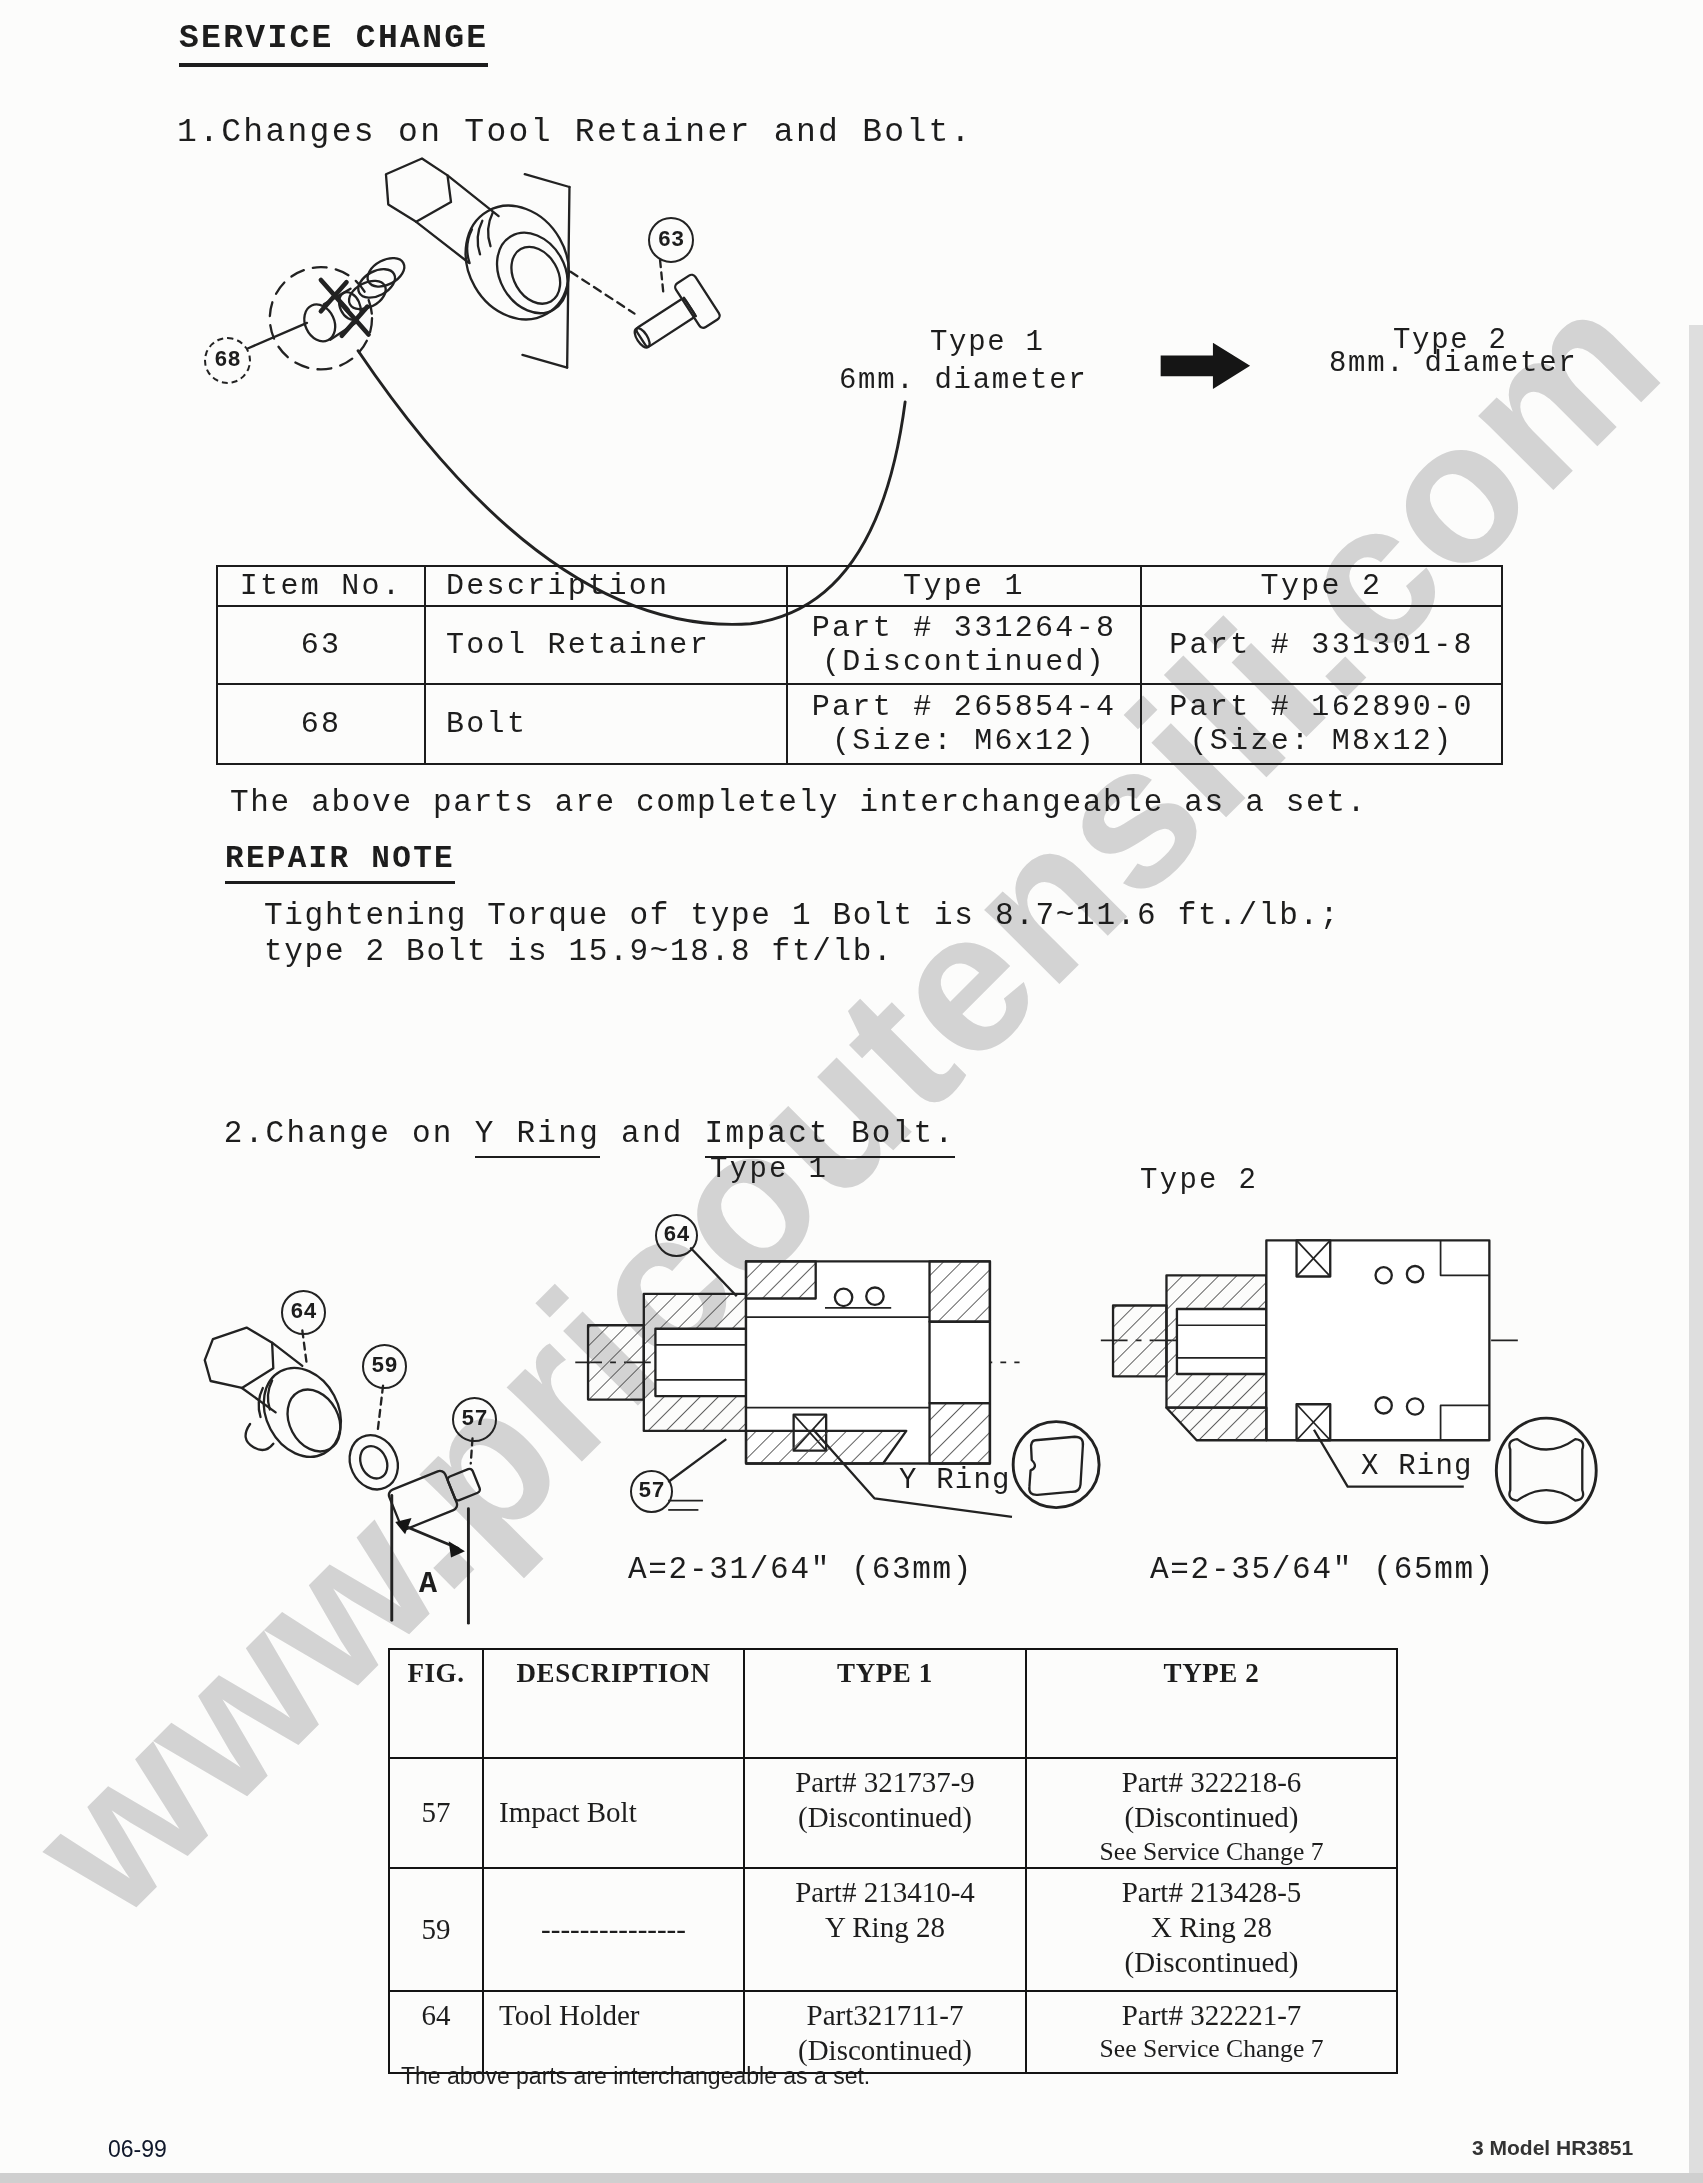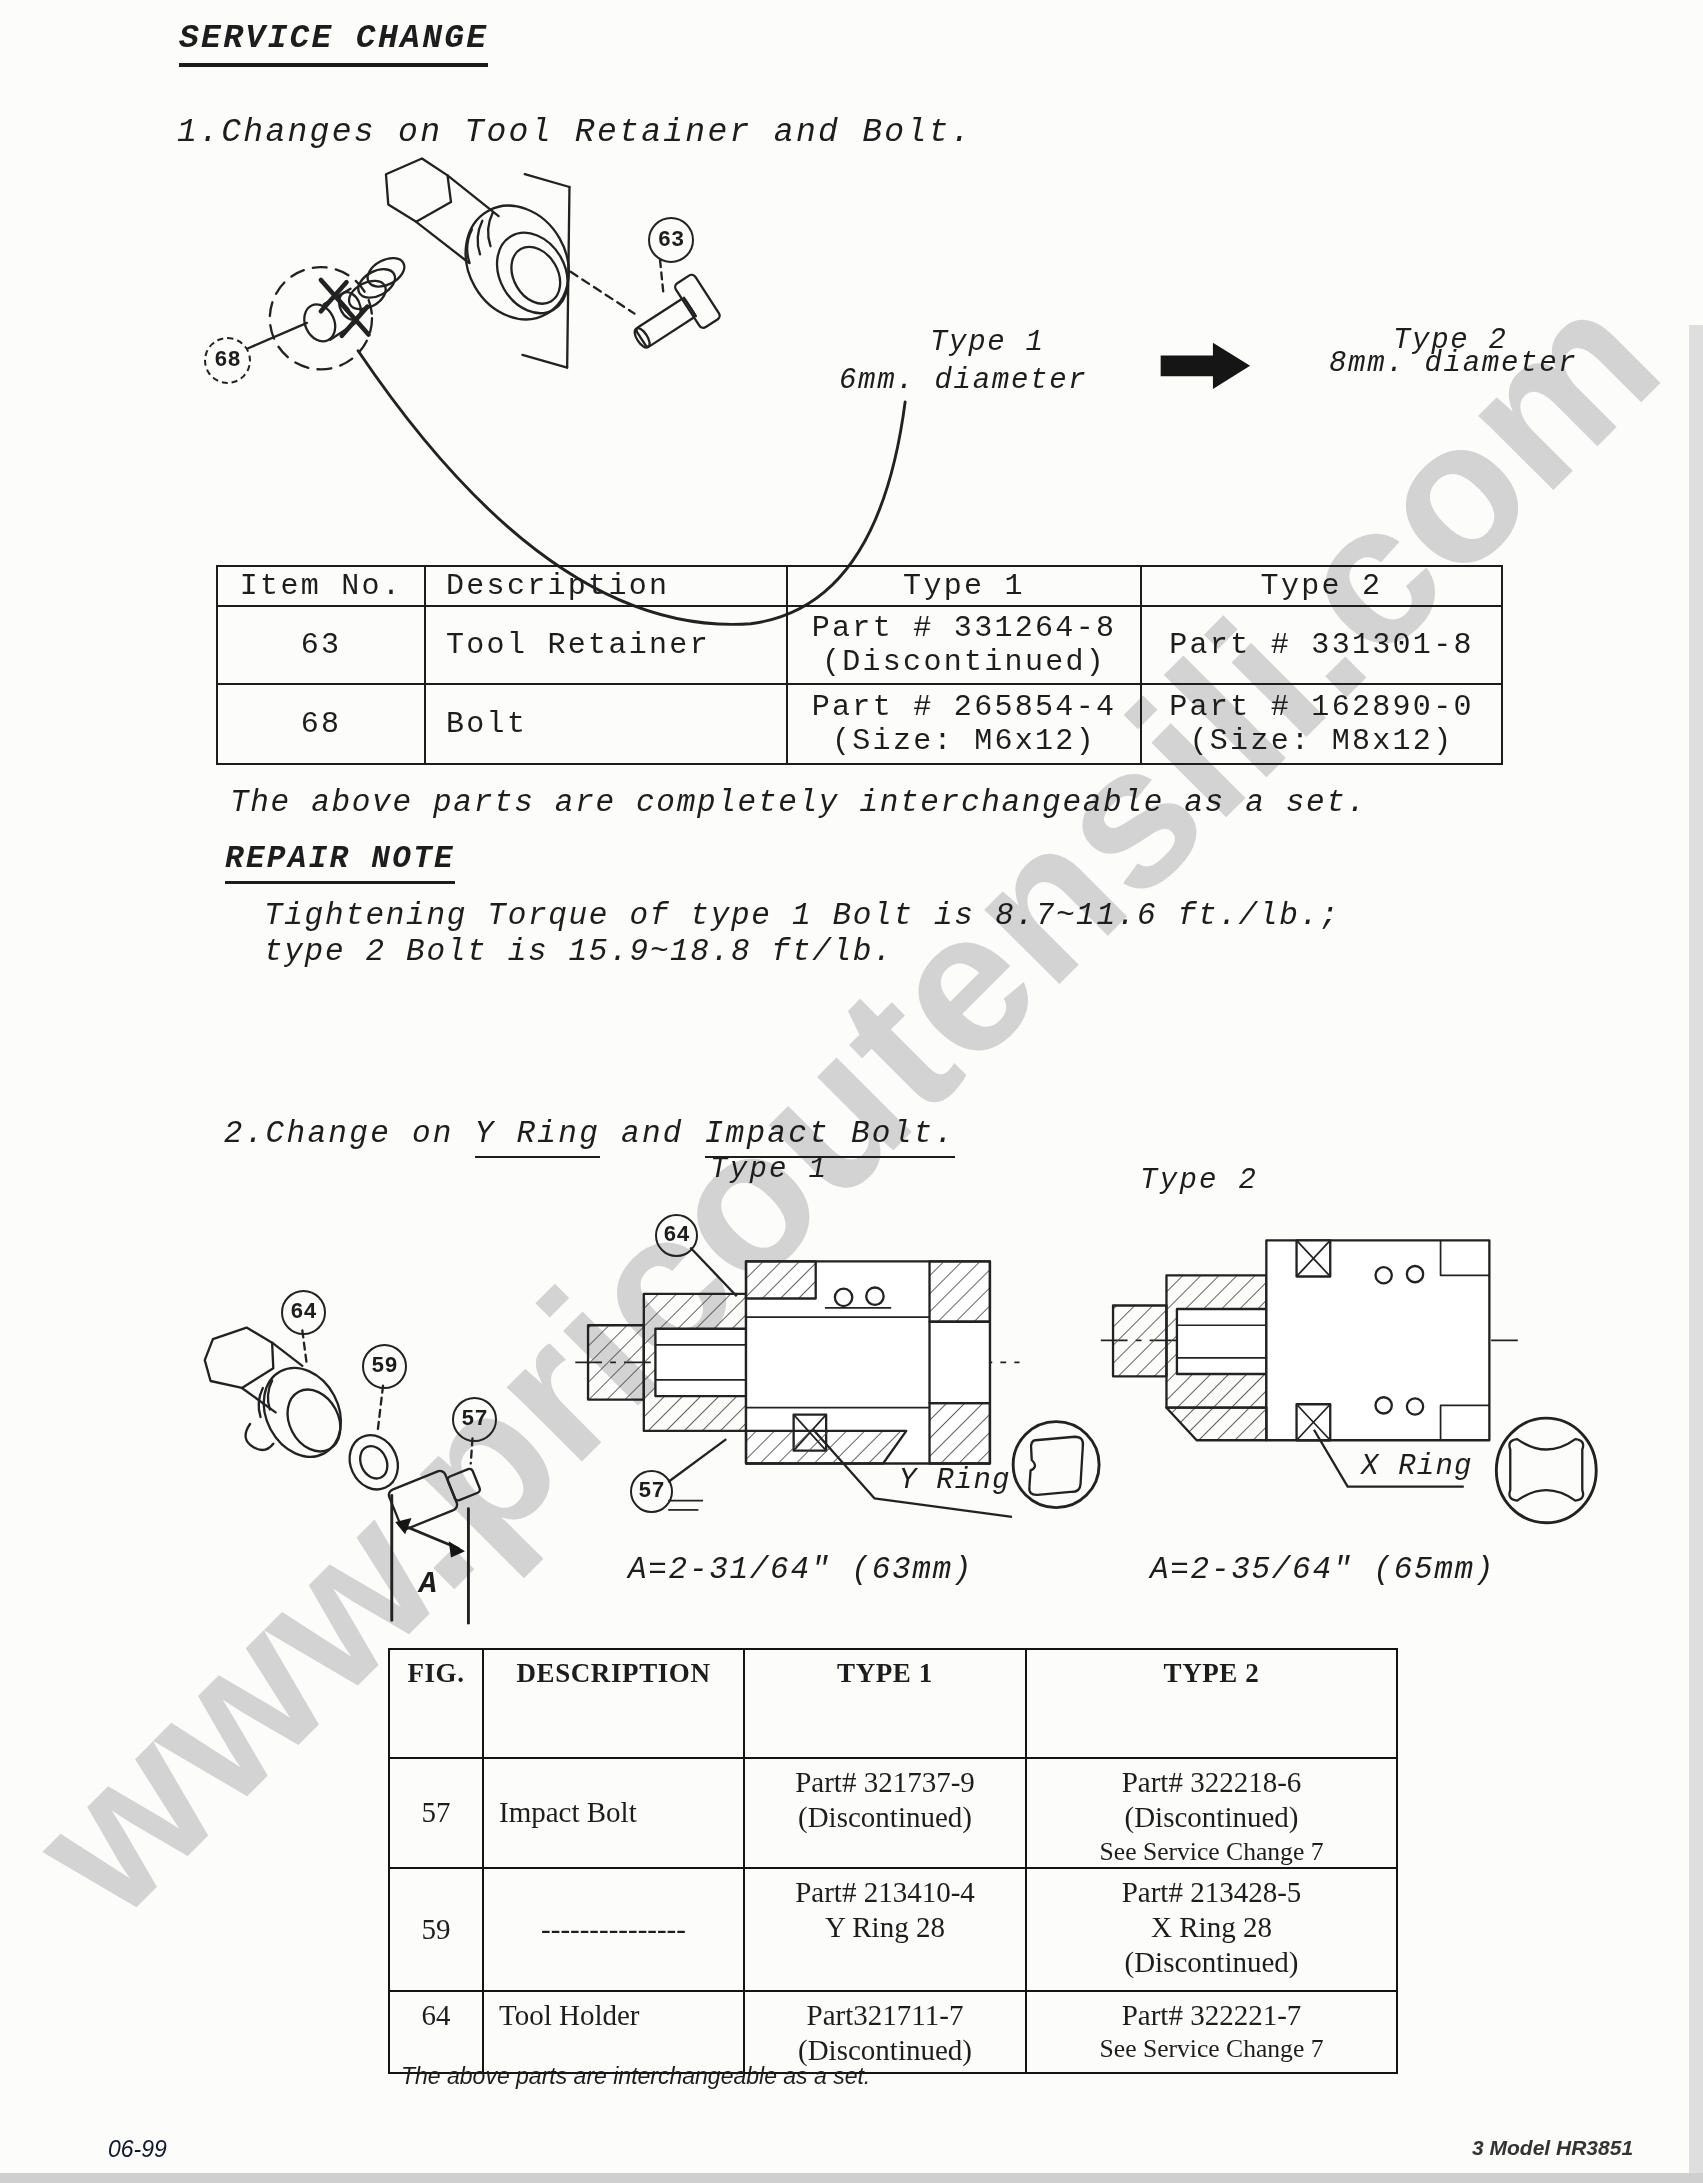--- a/index.html
+++ b/index.html
@@ -1,21 +1,21 @@
 <!DOCTYPE html>
 <html style="font-size:9.3px"><head>
 <meta charset="utf-8">
 <style>
   html,body{margin:0;padding:0;}
   body{
     width:1704px;height:2183px;position:relative;overflow:hidden;
     background:#fcfcfb;color:#1d1d1d;
     font-family:"Liberation Mono",monospace;
   }
-  .abs{position:absolute;z-index:3;white-space:pre;font-style:italic;}
+  .abs{position:absolute;z-index:3;white-space:pre;}
   .sans{font-family:"Liberation Sans",sans-serif;}
   .watermark{
     position:absolute;left:845px;top:1101px;z-index:1;
     transform:translate(-50%,-50%) rotate(-45deg);
     font-family:"Liberation Sans",sans-serif;font-weight:bold;
     font-size:200px;letter-spacing:1.2px;color:#d3d3d3;white-space:nowrap;
   }
   svg.art{position:absolute;left:0;top:0;z-index:2;}
   .callout{
     position:absolute;z-index:3;border:2.3px solid #222;border-radius:50%;

